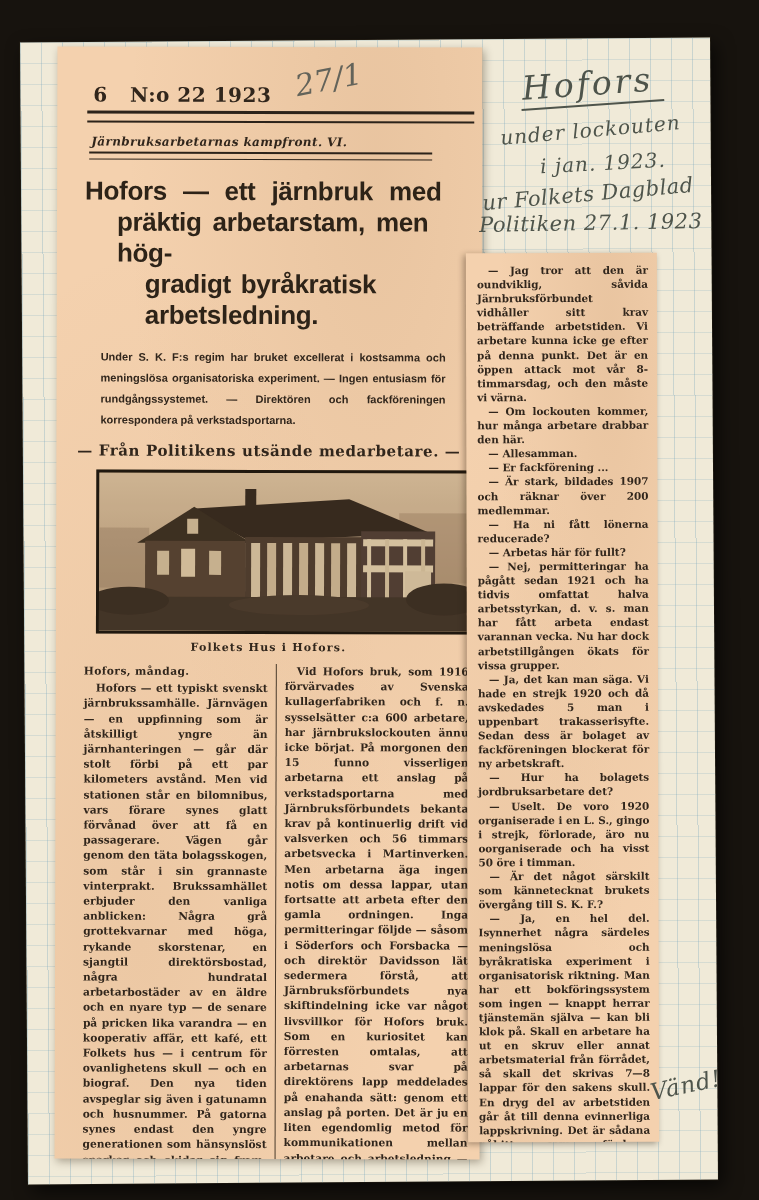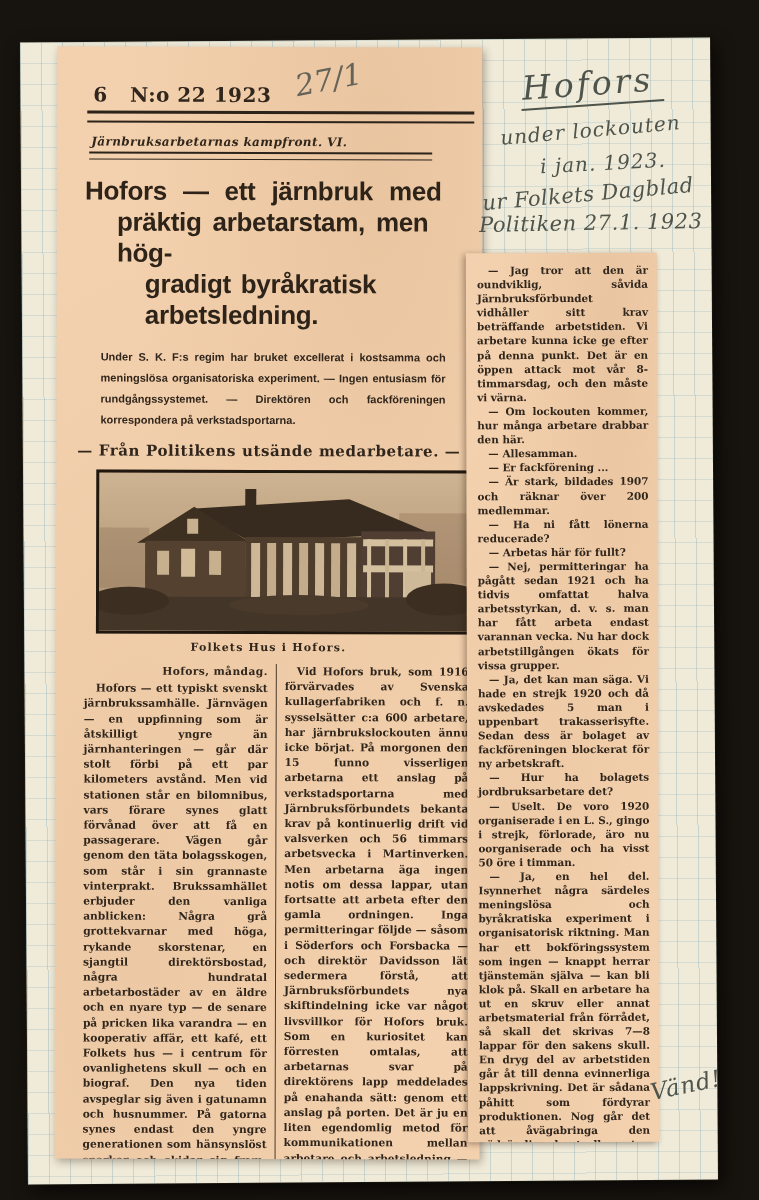--- a/index.html
+++ b/index.html
@@ -52,21 +52,21 @@
          background:#b59a78;position:relative;overflow:hidden;box-sizing:content-box;}
   .photo svg{display:block;}
   .caption{margin-top:7px;text-align:center;font-weight:bold;font-size:11px;
            letter-spacing:1.2px;}
   
   .columns{display:flex;margin:10px 12px 0 28px;}
   .col{width:50%;font-size:10.7px;line-height:15.2px;text-align:justify;font-weight:bold;}
   .col p{margin:0;}
   .col1{padding-right:8px;}
   .col2{border-left:1px solid #4a3b2c;padding-left:8px;}
-  .dateline{text-align:right;margin-bottom:2px !important;letter-spacing:.4px;}
+  .dateline{text-align:left;margin-bottom:2px !important;letter-spacing:.4px;}
   .indent{text-indent:12px;}
   
   .hw{position:absolute;font-family:"DejaVu Serif",serif;font-style:italic;
       color:#4e544b;z-index:5;white-space:nowrap;}
   .hw-title{left:520px;top:64px;font-size:33px;letter-spacing:3px;transform:rotate(-4deg);
             border-bottom:2px solid #4e544b;padding:0 10px 1px 2px;}
   .hw-l2{left:500px;top:118px;font-size:20px;letter-spacing:1px;transform:rotate(-5deg);}
   .hw-l3{left:540px;top:151px;font-size:20px;letter-spacing:1px;transform:rotate(-3deg);}
   .hw-s1{left:482px;top:182px;font-size:21px;letter-spacing:.5px;transform:rotate(-5deg);}
   .hw-s2{left:479px;top:211px;font-size:21px;letter-spacing:.5px;transform:rotate(-1deg);}
@@ -170,16 +170,17 @@
     <p>— Om lockouten kommer, hur många arbetare drabbar den här.</p>
     <p>— Allesamman.</p>
     <p>— Er fackförening ...</p>
     <p>— Är stark, bildades 1907 och räknar över 200 medlemmar.</p>
     <p>— Ha ni fått lönerna reducerade?</p>
     <p>— Arbetas här för fullt?</p>
     <p>— Nej, permitteringar ha pågått sedan 1921 och ha tidvis omfattat halva arbetsstyrkan, d. v. s. man har fått arbeta endast varannan vecka. Nu har dock arbetstillgången ökats för vissa grupper.</p>
     <p>— Ja, det kan man säga. Vi hade en strejk 1920 och då avskedades 5 man i uppenbart trakasserisyfte. Sedan dess är bolaget av fackföreningen blockerat för ny arbetskraft.</p>
     <p>— Hur ha bolagets jordbruksarbetare det?</p>
     <p>— Uselt. De voro 1920 organiserade i en L. S., gingo i strejk, förlorade, äro nu oorganiserade och ha visst 50 öre i timman.</p>
+    <p>— Är det något särskilt som kännetecknat brukets övergång till S. K. F.?</p>
     <p>— Ja, en hel del. Isynnerhet några särdeles meningslösa och byråkratiska experiment i organisatorisk riktning. Man har ett bokföringssystem som ingen — knappt herrar tjänstemän själva — kan bli klok på. Skall en arbetare ha ut en skruv eller annat arbetsmaterial från förrådet, så skall det skrivas 7—8 lappar för den sakens skull. En dryg del av arbetstiden går åt till denna evinnerliga lappskrivning. Det är sådana påhitt som fördyrar produktionen. Nog går det att åvägabringa den nödvändiga kontrollen utan så där mycket byråkratisk!</p>
   </div>
 
 </div>
 
 </body></html>

